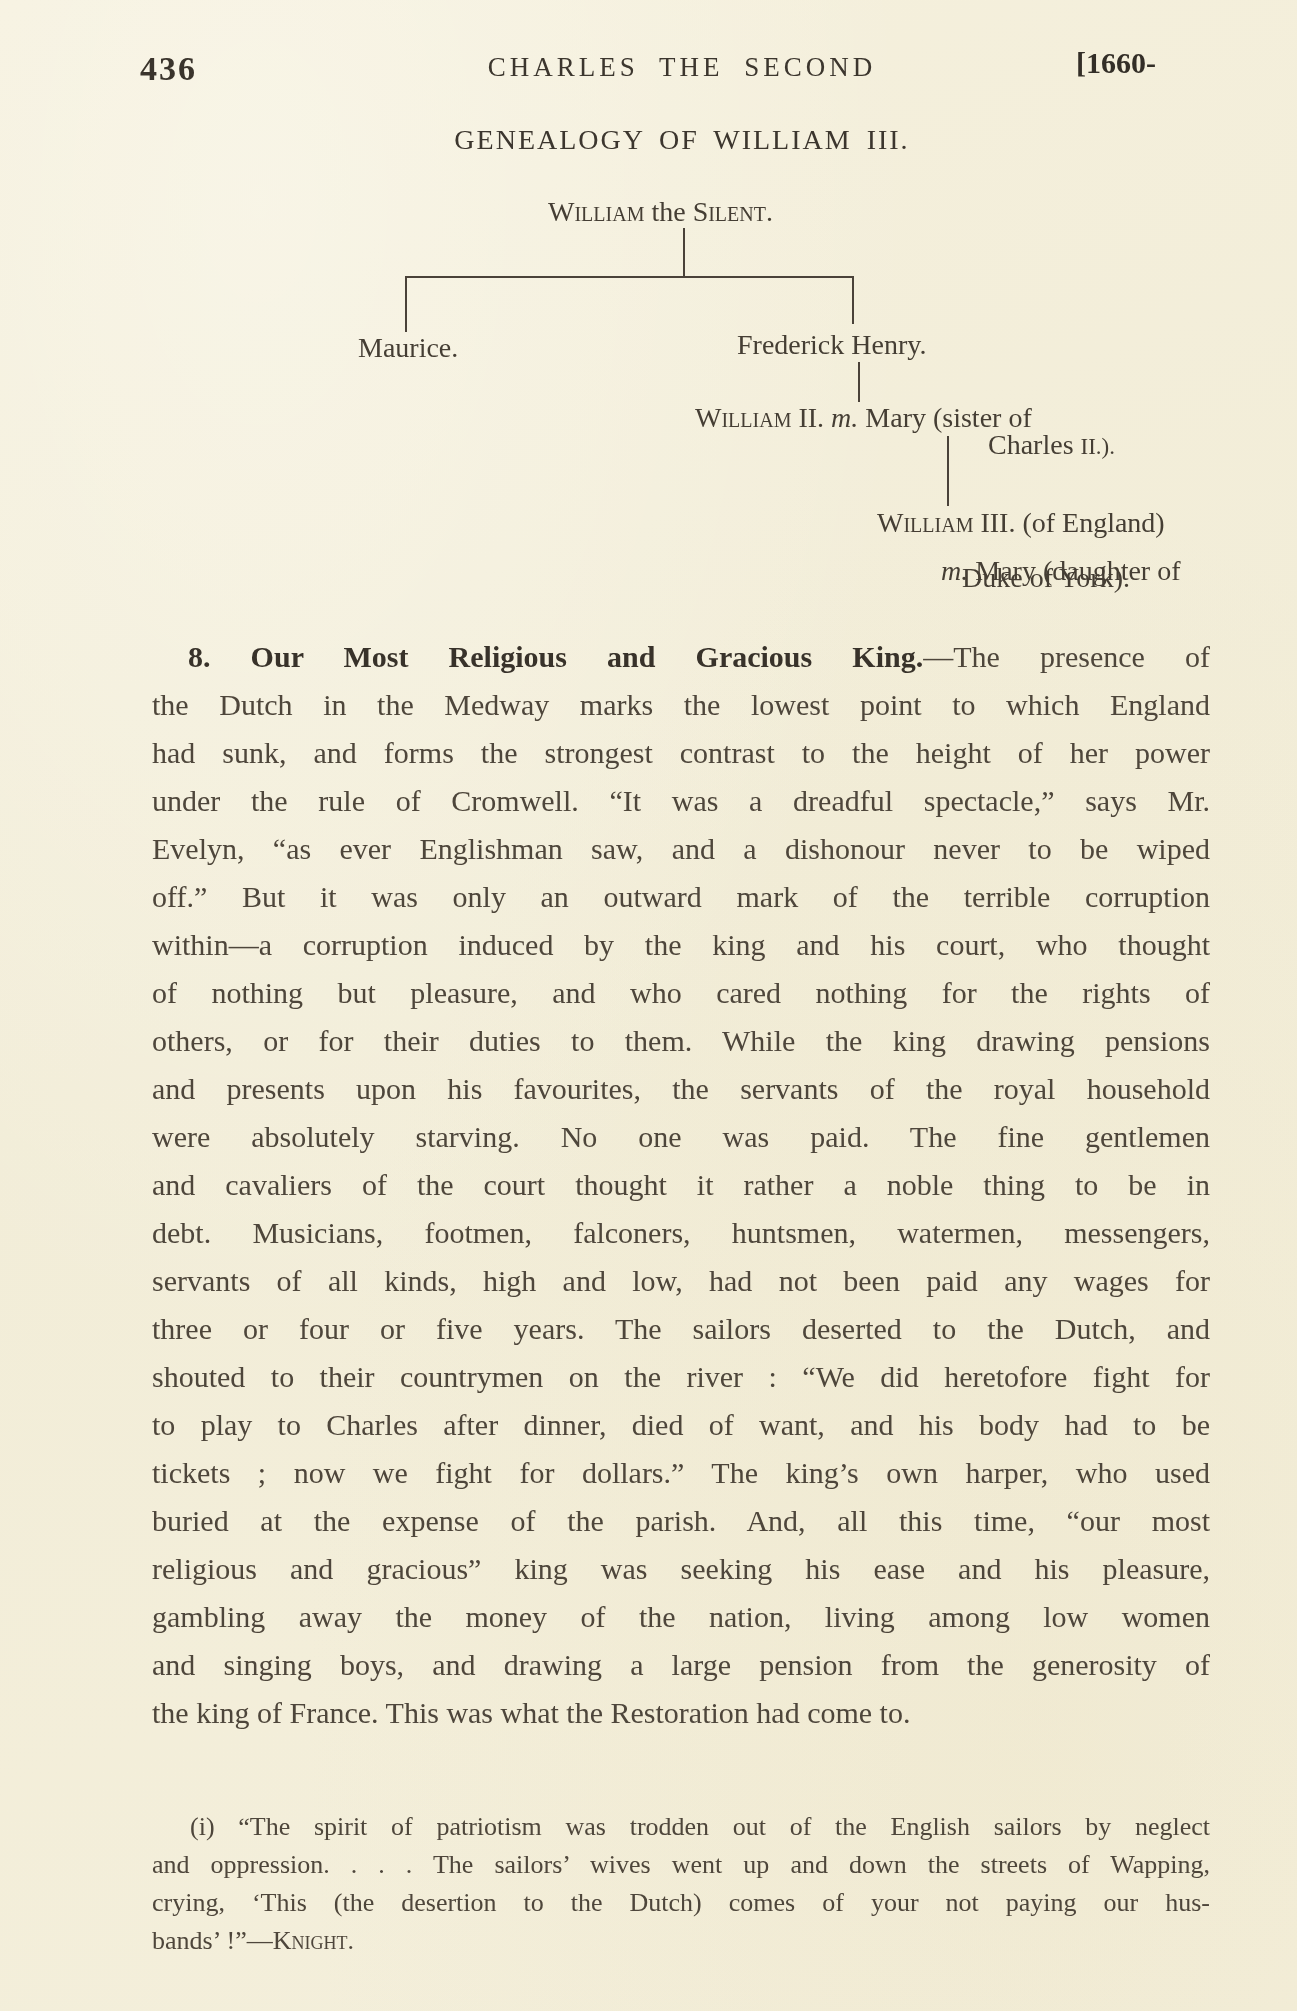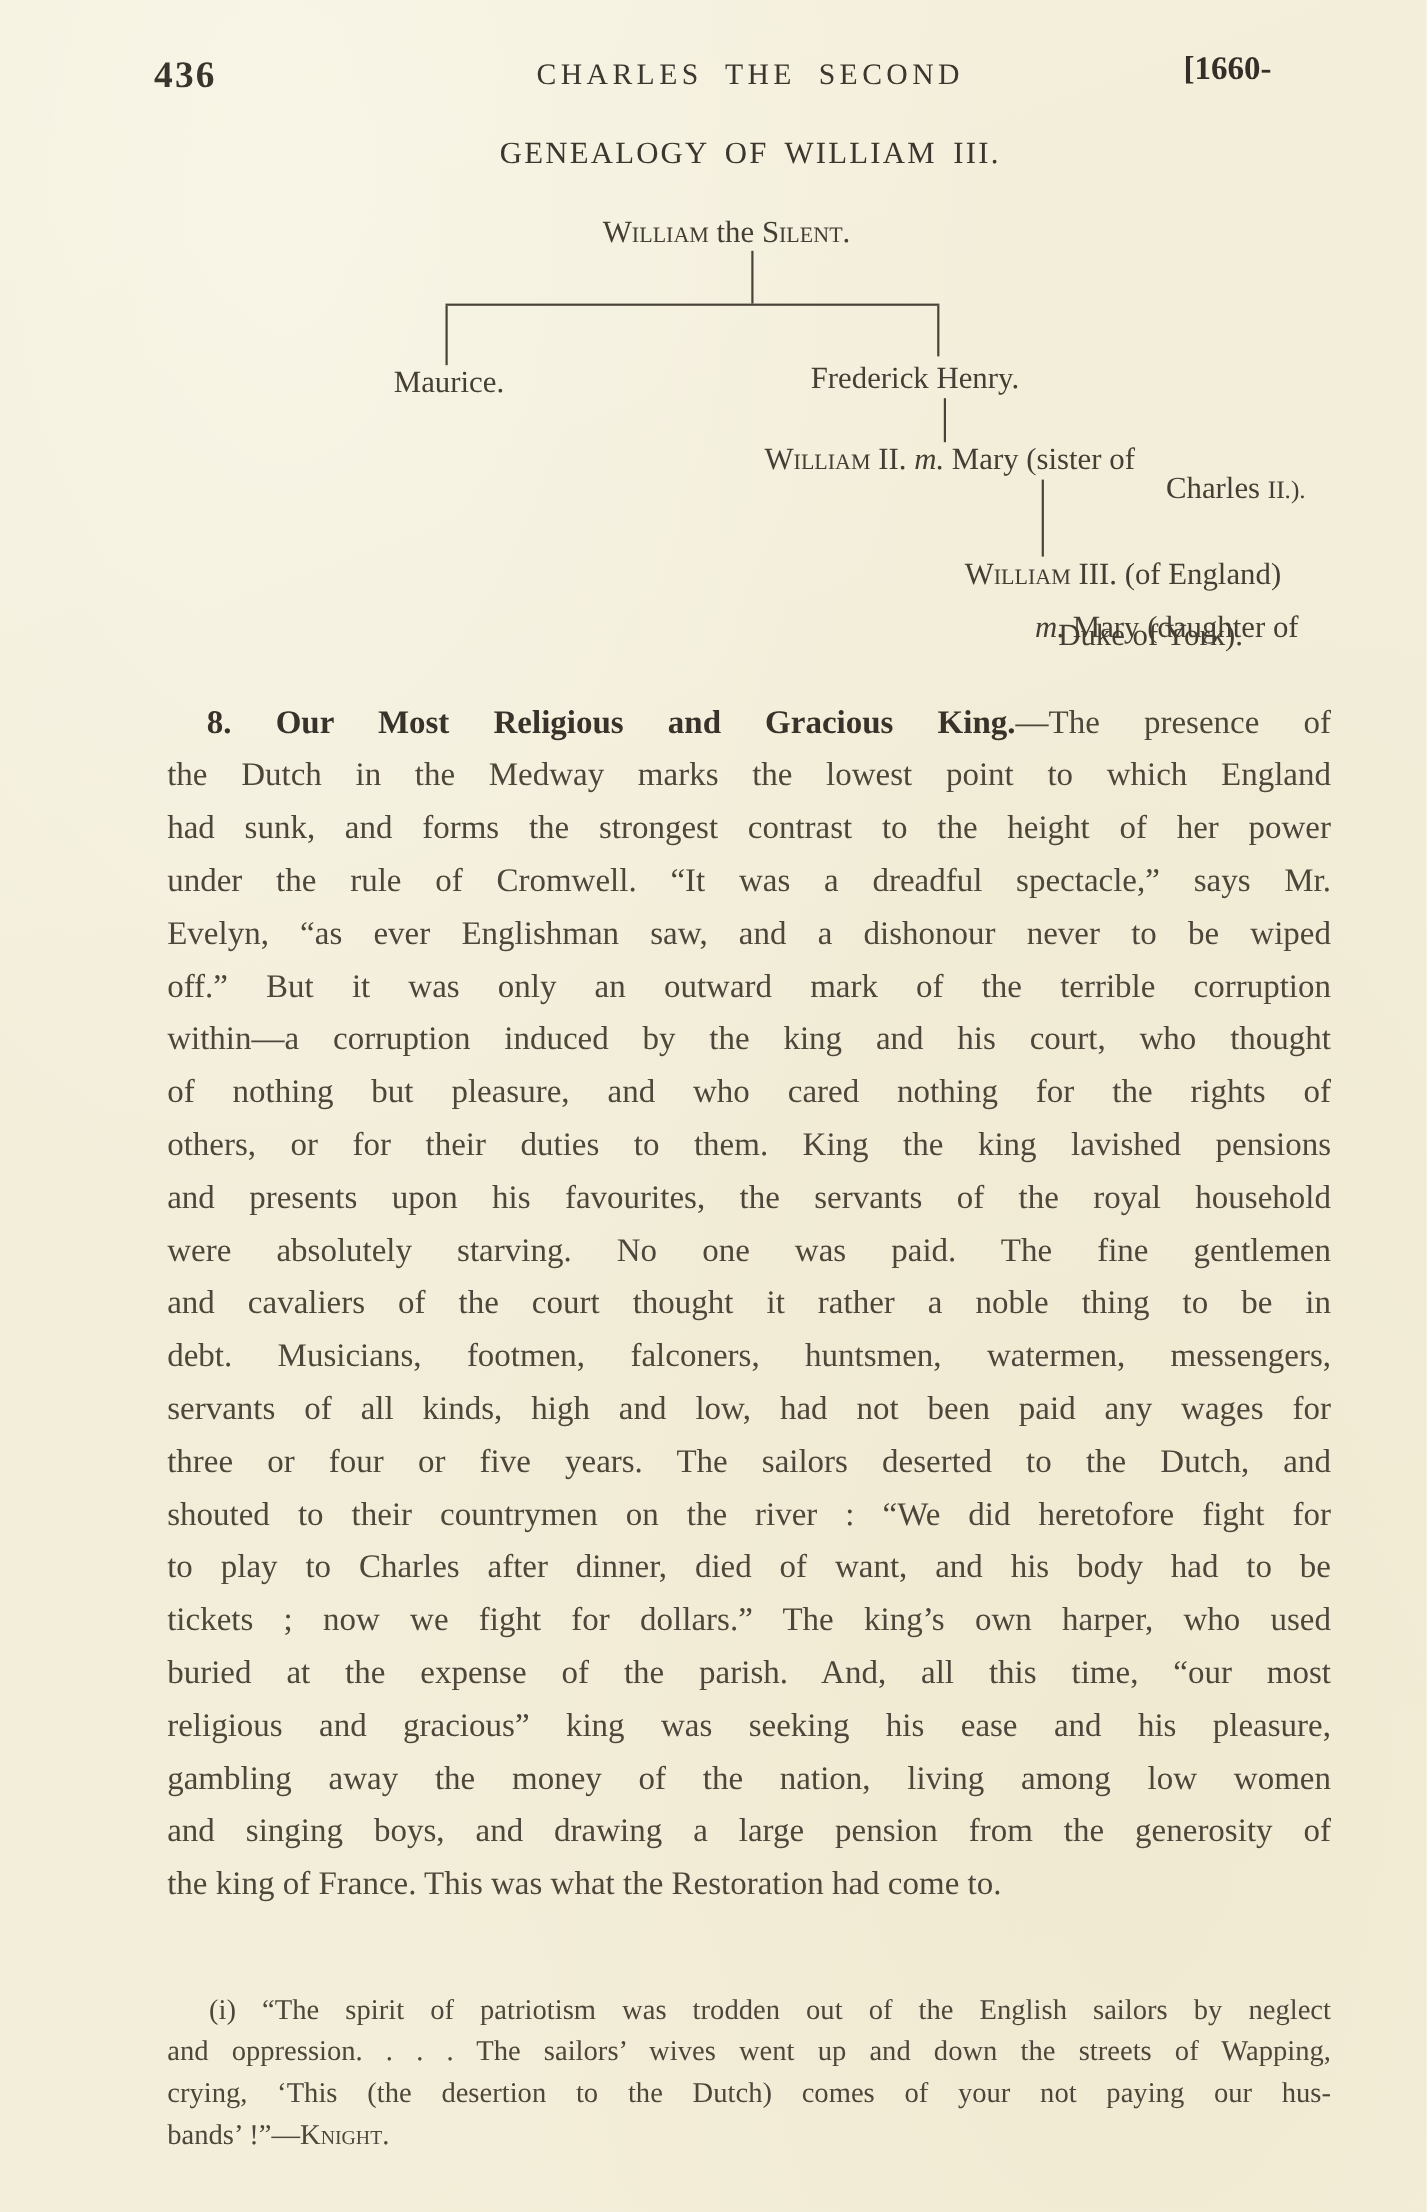--- a/index.html
+++ b/index.html
@@ -70,21 +70,21 @@
   <div class="abs tree-node" style="left:737px;top:329px;">Frederick Henry.</div>
 
   <div class="abs tree-line vline" style="left:858px;top:362px;height:40px;"></div>
 
   <div class="abs tree-node" style="left:695px;top:402px;">
     <span class="sc">William</span>
     <span>II.</span>
     <span class="ital">m.</span>
     <span>Mary (sister of</span>
   </div>
-  <div class="abs tree-node" style="left:1060px;top:429px;">
+  <div class="abs tree-node" style="left:988px;top:429px;">
     <span>Charles</span>
     <span class="scn">II.).</span>
   </div>
 
   <div class="abs tree-line vline" style="left:947px;top:436px;height:70px;"></div>
 
   <div class="abs tree-node" style="left:877px;top:507px;">
     <span class="sc">William</span>
     <span>III.</span>
     <span>(of England)</span>
@@ -97,21 +97,21 @@
 
   <div class="abs body-text">
     <div class="jline indent1"><span class="lead">8. Our Most Religious and Gracious King.</span><span>—The presence of</span></div>
     <div class="jline">the Dutch in the Medway marks the lowest point to which England</div>
     <div class="jline">had sunk, and forms the strongest contrast to the height of her power</div>
     <div class="jline">under the rule of Cromwell. “It was a dreadful spectacle,” says Mr.</div>
     <div class="jline">Evelyn, “as ever Englishman saw, and a dishonour never to be wiped</div>
     <div class="jline">off.” But it was only an outward mark of the terrible corruption</div>
     <div class="jline">within—a corruption induced by the king and his court, who thought</div>
     <div class="jline">of nothing but pleasure, and who cared nothing for the rights of</div>
-    <div class="jline">others, or for their duties to them. King the king lavished pensions</div>
+    <div class="jline">others, or for their duties to them. While the king drawing pensions</div>
     <div class="jline">and presents upon his favourites, the servants of the royal household</div>
     <div class="jline">were absolutely starving. No one was paid. The fine gentlemen</div>
     <div class="jline">and cavaliers of the court thought it rather a noble thing to be in</div>
     <div class="jline">debt. Musicians, footmen, falconers, huntsmen, watermen, messengers,</div>
     <div class="jline">servants of all kinds, high and low, had not been paid any wages for</div>
     <div class="jline">three or four or five years. The sailors deserted to the Dutch, and</div>
     <div class="jline">shouted to their countrymen on the river : “We did heretofore fight for</div>
     <div class="jline">to play to Charles after dinner, died of want, and his body had to be</div>
     <div class="jline">tickets ; now we fight for dollars.” The king’s own harper, who used</div>
     <div class="jline">buried at the expense of the parish. And, all this time, “our most</div>

